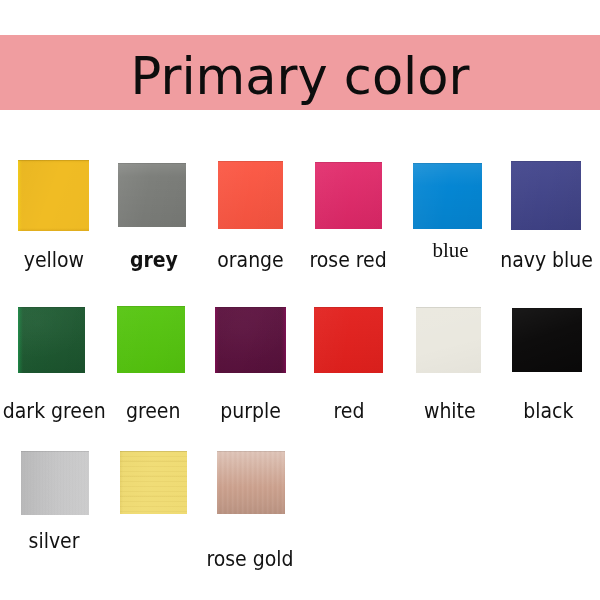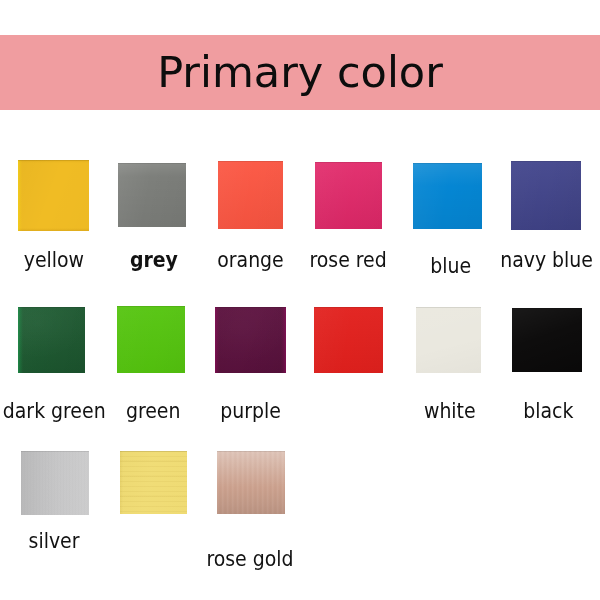--- a/index.html
+++ b/index.html
@@ -25,21 +25,21 @@
     height: 75px;
     background: #f09da0;
   }
   .header-title {
     position: absolute;
     left: 0;
     top: 16px;
     width: 600px;
     height: 43px;
     text-align: center;
-    font-size: 43px;
+    font-size: 51px;
     line-height: 1;
     color: #0d0d0d;
     letter-spacing: 0px;
     white-space: nowrap;
     transform: translateZ(0);
   }
 
   .swatch-grid {
     position: absolute;
     left: 0;
@@ -184,40 +184,41 @@
     <div class="swatch-chip chip-orange" style="--swatch: #fb5541;"></div>
   </div>
   <div class="swatch-label" style="left:180.5px;top:250px;width:140px;">orange</div>
   <div class="swatch-cell" style="left:315px;top:162px;width:67px;height:67px;">
     <div class="swatch-chip chip-rose-red" style="--swatch: #e12869;"></div>
   </div>
   <div class="swatch-label" style="left:278.1px;top:250px;width:140px;">rose red</div>
   <div class="swatch-cell" style="left:413px;top:163px;width:69px;height:66px;">
     <div class="swatch-chip chip-blue" style="--swatch: #0586d3;"></div>
   </div>
-  <div class="swatch-label" style="left:380.6px;top:256px;width:140px;">blue</div>
+  <div class="swatch-label" style="left:380.6px;top:240px;width:140px;font-family:Liberation Serif, serif;">blue</div>
   <div class="swatch-cell" style="left:511px;top:161px;width:70px;height:69px;">
     <div class="swatch-chip chip-navy-blue" style="--swatch: #42458c;"></div>
   </div>
   <div class="swatch-label" style="left:476.6px;top:250px;width:140px;">navy blue</div>
   <div class="swatch-cell" style="left:18px;top:307px;width:67px;height:66px;">
     <div class="swatch-chip chip-dark-green" style="--swatch: #1e5c32;"></div>
   </div>
   <div class="swatch-label" style="left:-15.8px;top:401px;width:140px;">dark green</div>
   <div class="swatch-cell" style="left:117px;top:306px;width:68px;height:67px;">
     <div class="swatch-chip chip-green" style="--swatch: #54c40e;"></div>
   </div>
   <div class="swatch-label" style="left:83.2px;top:401px;width:140px;">green</div>
   <div class="swatch-cell" style="left:215px;top:307px;width:71px;height:66px;">
     <div class="swatch-chip chip-purple" style="--swatch: #5e1240;"></div>
   </div>
   <div class="swatch-label" style="left:180.5px;top:401px;width:140px;">purple</div>
   <div class="swatch-cell" style="left:314px;top:307px;width:69px;height:66px;">
     <div class="swatch-chip chip-red" style="--swatch: #e2201d;"></div>
   </div>
+  <div class="swatch-label" style="left:279.0px;top:401px;width:140px;">red</div>
   <div class="swatch-cell" style="left:416px;top:307px;width:65px;height:66px;">
     <div class="swatch-chip chip-white" style="--swatch: #eae8df;"></div>
   </div>
   <div class="swatch-label" style="left:379.8px;top:401px;width:140px;">white</div>
   <div class="swatch-cell" style="left:512px;top:308px;width:70px;height:64px;">
     <div class="swatch-chip chip-black" style="--swatch: #0e0d0d;"></div>
   </div>
   <div class="swatch-label" style="left:478.3px;top:401px;width:140px;">black</div>
   <div class="swatch-cell" style="left:21px;top:451px;width:68px;height:64px;">
     <div class="swatch-chip chip-silver" style="--swatch: #c6c6c7;"></div>

